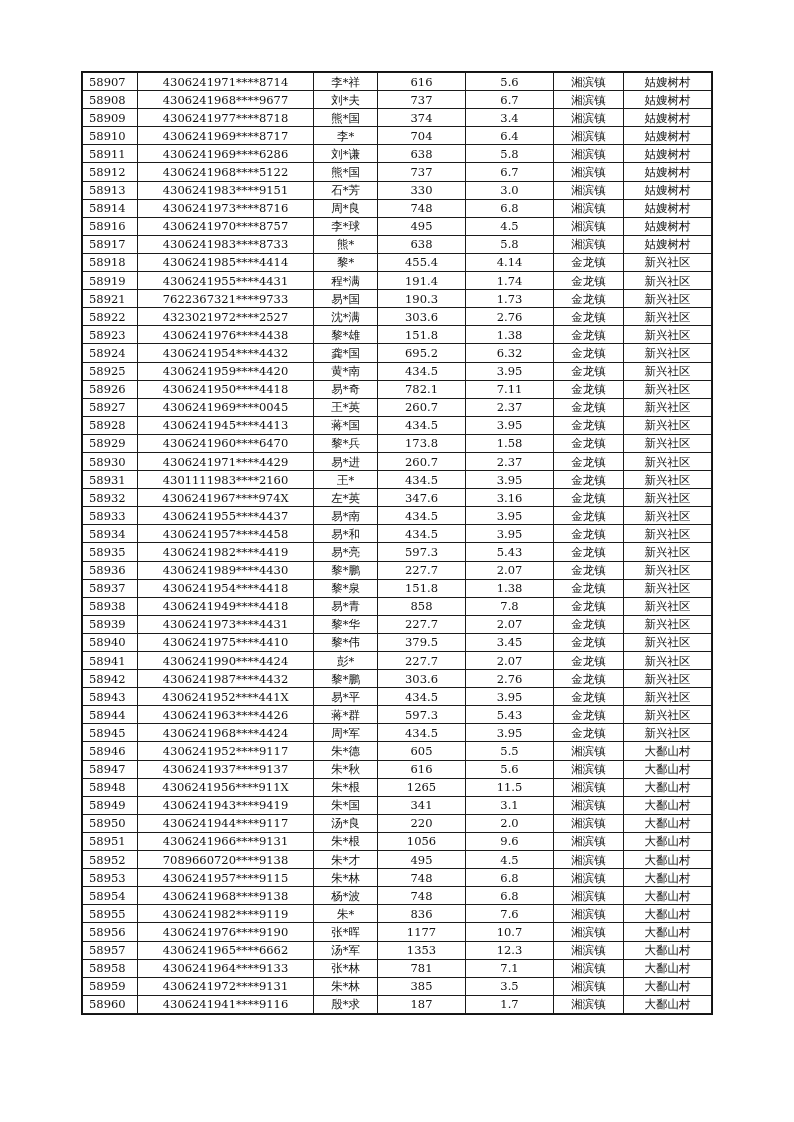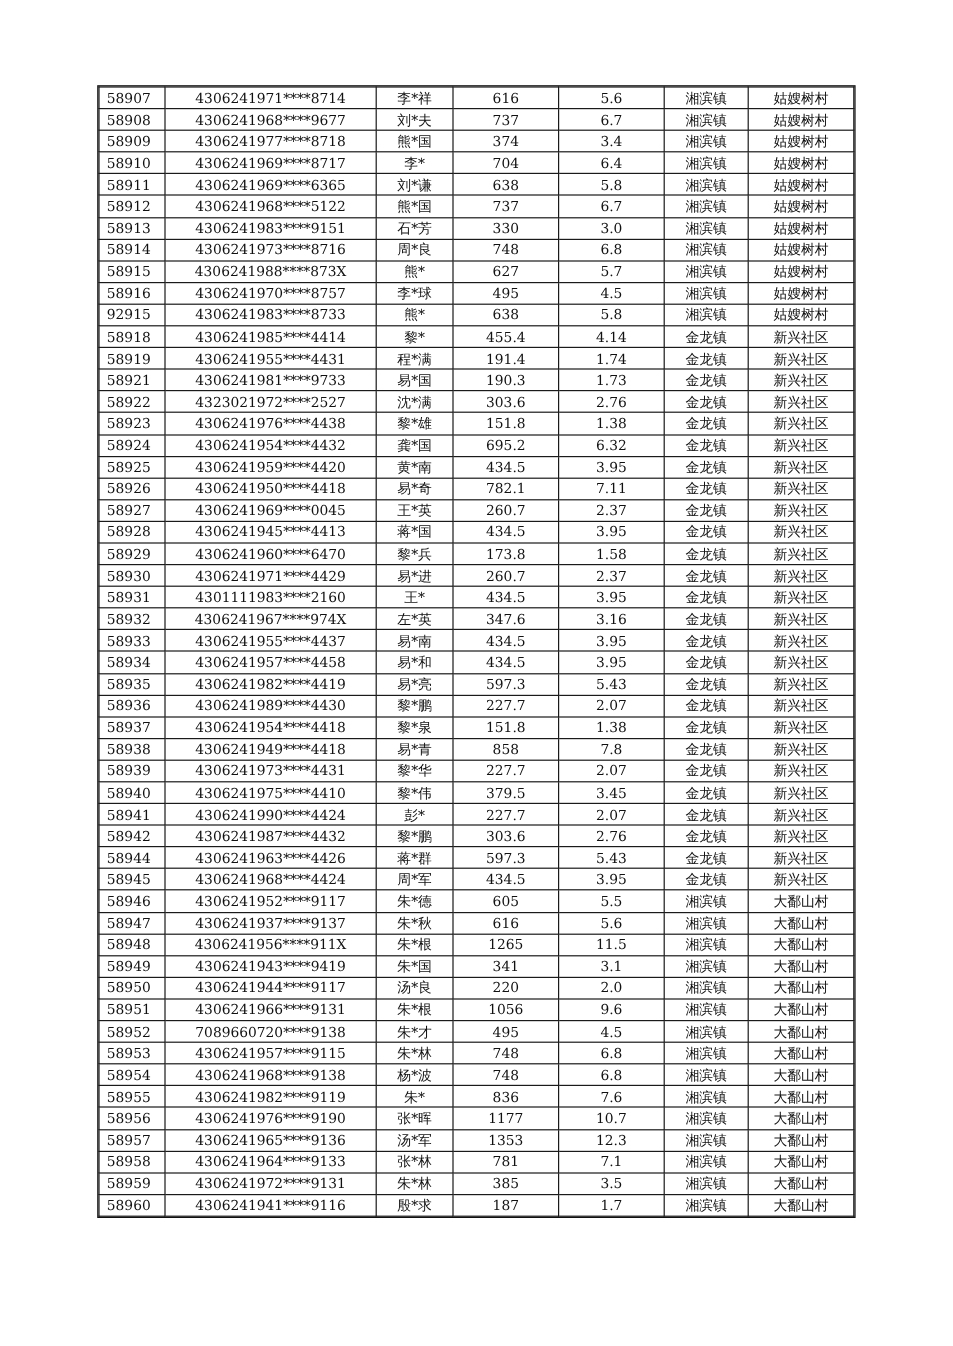--- a/index.html
+++ b/index.html
@@ -74,21 +74,21 @@
           <td class="c-no">58910</td>
           <td>4306241969****8717</td>
           <td>李*</td>
           <td>704</td>
           <td>6.4</td>
           <td>湘滨镇</td>
           <td>姑嫂树村</td>
         </tr>
         <tr>
           <td class="c-no">58911</td>
-          <td>4306241969****6365</td>
+          <td>4306241969****6286</td>
           <td>刘*谦</td>
           <td>638</td>
           <td>5.8</td>
           <td>湘滨镇</td>
           <td>姑嫂树村</td>
         </tr>
         <tr>
           <td class="c-no">58912</td>
           <td>4306241968****5122</td>
           <td>熊*国</td>
@@ -109,39 +109,30 @@
         <tr>
           <td class="c-no">58914</td>
           <td>4306241973****8716</td>
           <td>周*良</td>
           <td>748</td>
           <td>6.8</td>
           <td>湘滨镇</td>
           <td>姑嫂树村</td>
         </tr>
         <tr>
-          <td class="c-no">58915</td>
-          <td>4306241988****873X</td>
-          <td>熊*</td>
-          <td>627</td>
-          <td>5.7</td>
-          <td>湘滨镇</td>
-          <td>姑嫂树村</td>
-        </tr>
-        <tr>
           <td class="c-no">58916</td>
           <td>4306241970****8757</td>
           <td>李*球</td>
           <td>495</td>
           <td>4.5</td>
           <td>湘滨镇</td>
           <td>姑嫂树村</td>
         </tr>
         <tr>
-          <td class="c-no">92915</td>
+          <td class="c-no">58917</td>
           <td>4306241983****8733</td>
           <td>熊*</td>
           <td>638</td>
           <td>5.8</td>
           <td>湘滨镇</td>
           <td>姑嫂树村</td>
         </tr>
         <tr>
           <td class="c-no">58918</td>
           <td>4306241985****4414</td>
@@ -155,21 +146,21 @@
           <td class="c-no">58919</td>
           <td>4306241955****4431</td>
           <td>程*满</td>
           <td>191.4</td>
           <td>1.74</td>
           <td>金龙镇</td>
           <td>新兴社区</td>
         </tr>
         <tr>
           <td class="c-no">58921</td>
-          <td>4306241981****9733</td>
+          <td>7622367321****9733</td>
           <td>易*国</td>
           <td>190.3</td>
           <td>1.73</td>
           <td>金龙镇</td>
           <td>新兴社区</td>
         </tr>
         <tr>
           <td class="c-no">58922</td>
           <td>4323021972****2527</td>
           <td>沈*满</td>
@@ -352,20 +343,29 @@
         <tr>
           <td class="c-no">58942</td>
           <td>4306241987****4432</td>
           <td>黎*鹏</td>
           <td>303.6</td>
           <td>2.76</td>
           <td>金龙镇</td>
           <td>新兴社区</td>
         </tr>
         <tr>
+          <td class="c-no">58943</td>
+          <td>4306241952****441X</td>
+          <td>易*平</td>
+          <td>434.5</td>
+          <td>3.95</td>
+          <td>金龙镇</td>
+          <td>新兴社区</td>
+        </tr>
+        <tr>
           <td class="c-no">58944</td>
           <td>4306241963****4426</td>
           <td>蒋*群</td>
           <td>597.3</td>
           <td>5.43</td>
           <td>金龙镇</td>
           <td>新兴社区</td>
         </tr>
         <tr>
           <td class="c-no">58945</td>
@@ -470,21 +470,21 @@
           <td class="c-no">58956</td>
           <td>4306241976****9190</td>
           <td>张*晖</td>
           <td>1177</td>
           <td>10.7</td>
           <td>湘滨镇</td>
           <td>大鄱山村</td>
         </tr>
         <tr>
           <td class="c-no">58957</td>
-          <td>4306241965****9136</td>
+          <td>4306241965****6662</td>
           <td>汤*军</td>
           <td>1353</td>
           <td>12.3</td>
           <td>湘滨镇</td>
           <td>大鄱山村</td>
         </tr>
         <tr>
           <td class="c-no">58958</td>
           <td>4306241964****9133</td>
           <td>张*林</td>

